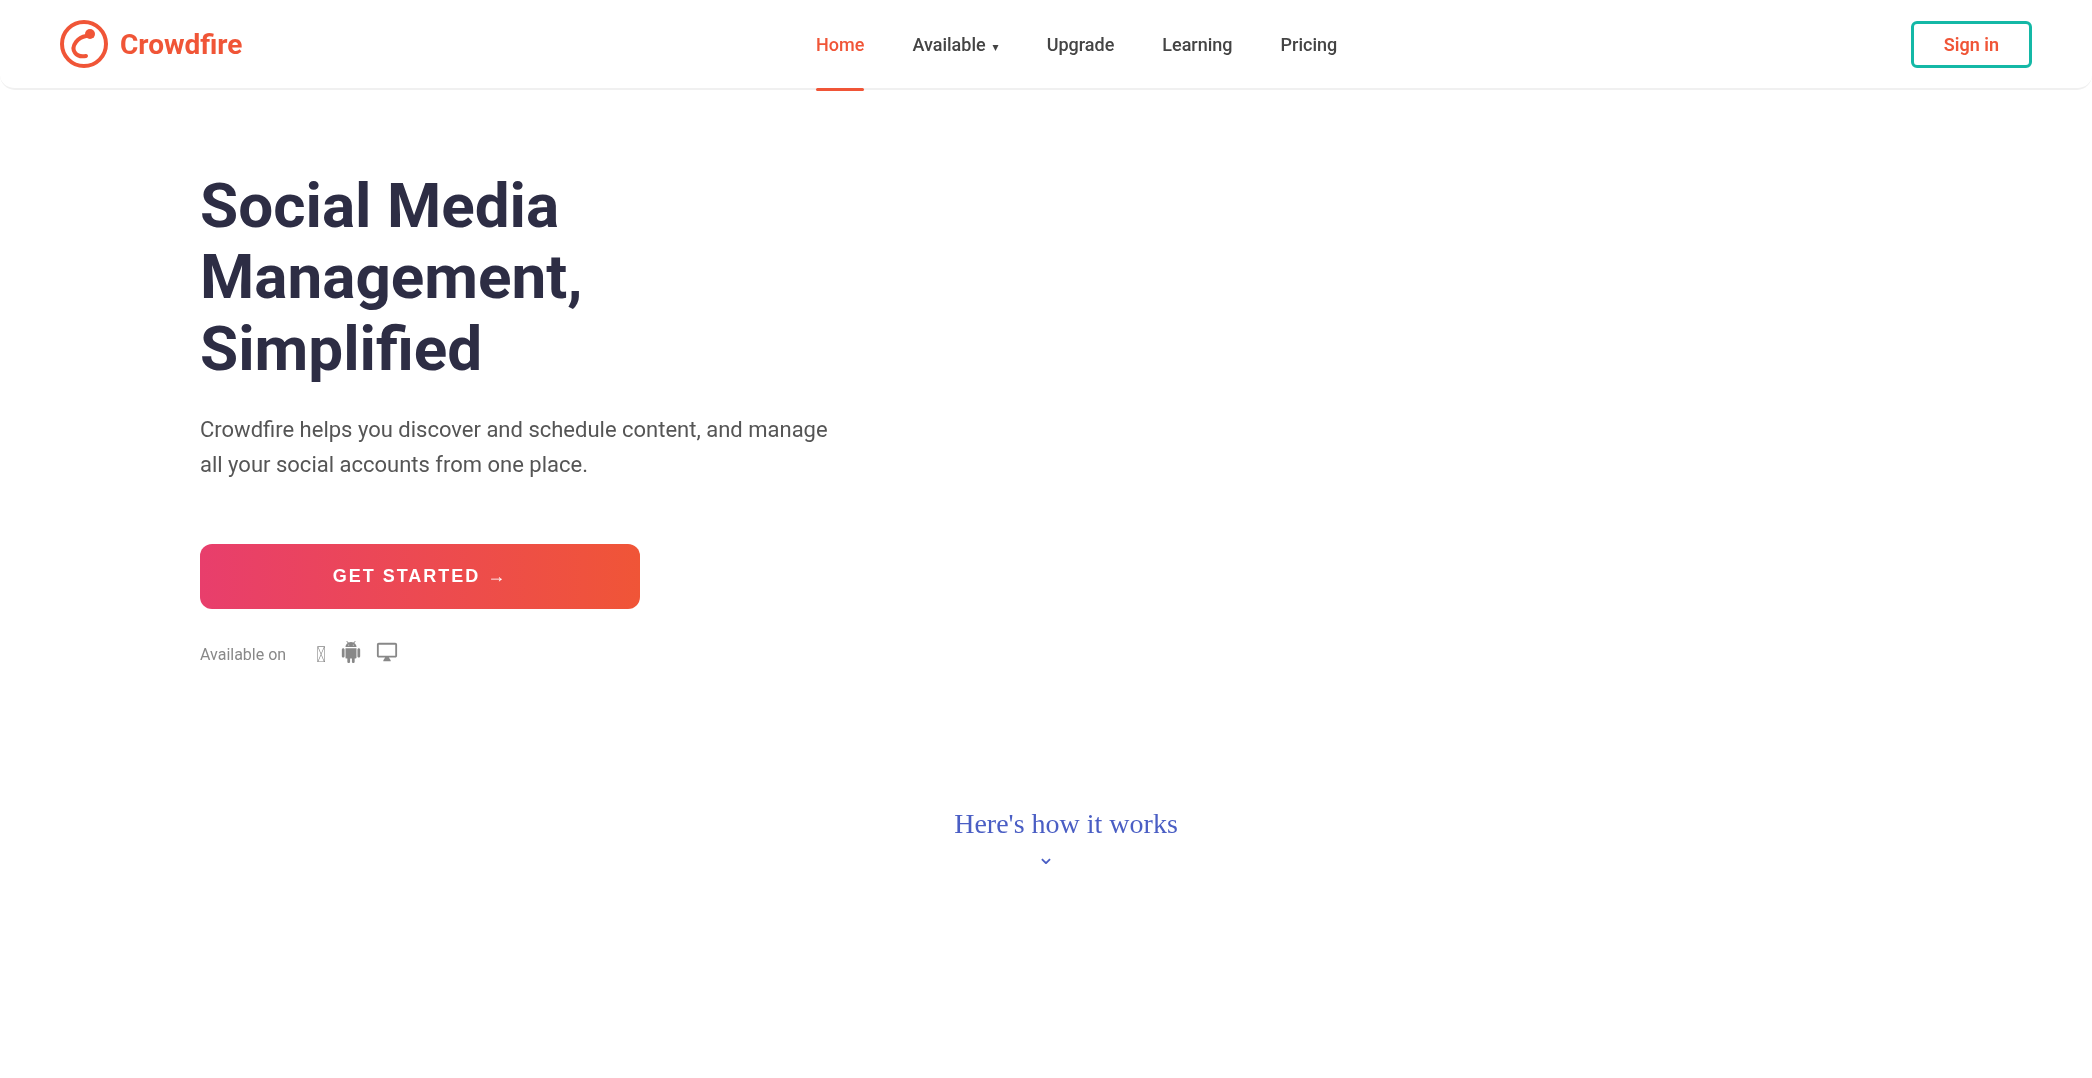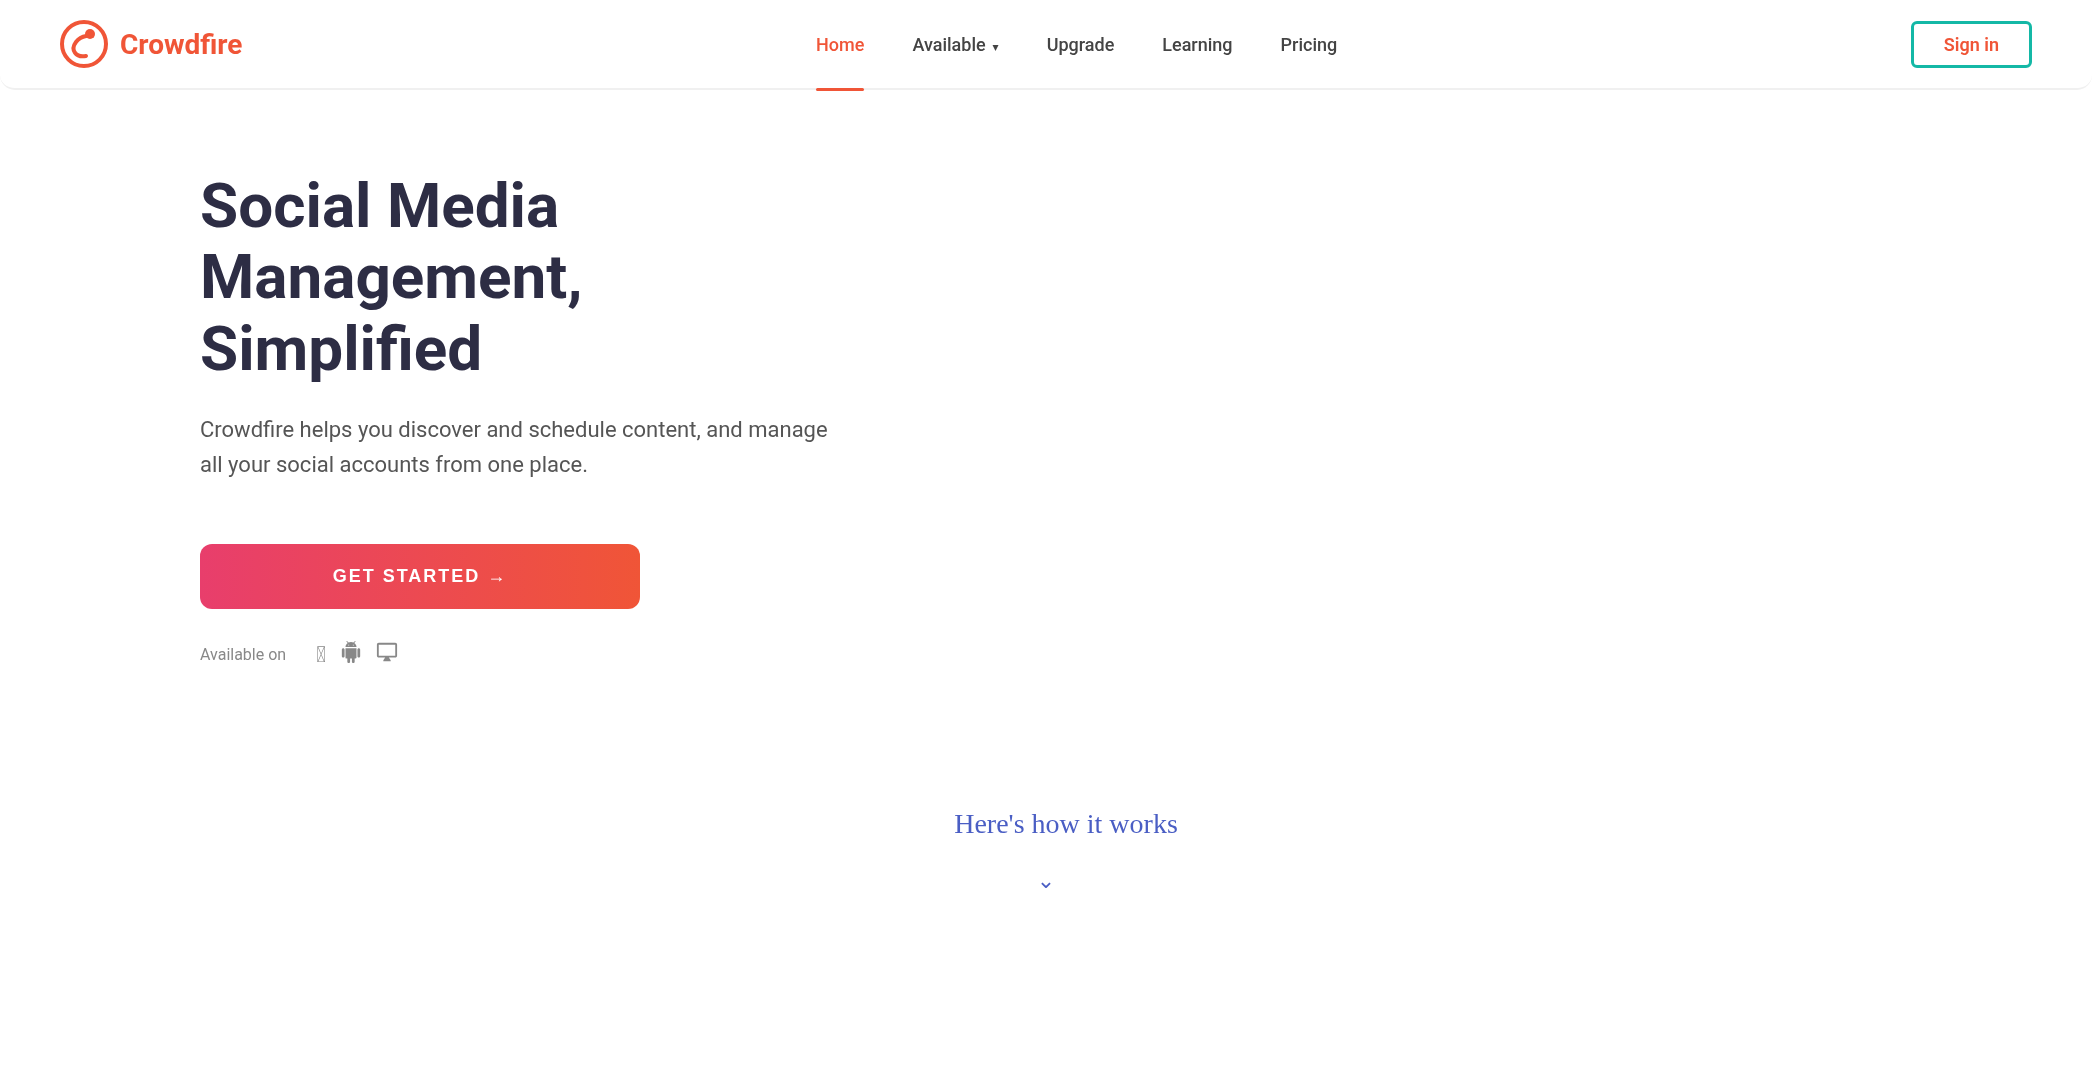--- a/index.html
+++ b/index.html
@@ -160,21 +160,21 @@
       text-align: center;
       padding: 40px 0 30px 0;
       margin-top: 40px;
     }
 
     .how-it-works-text {
       font-size: 28px;
       color: #4a5ec4;
       font-family: 'Comic Sans MS', 'Chalkboard SE', cursive;
       font-weight: normal;
-      margin-bottom: 28px;
+      margin-bottom: 4px;
       padding-left: 40px;
     }
 
     .chevron-down {
       color: #4a5ec4;
       font-size: 22px;
       display: block;
       text-align: center;
     }
   </style>

